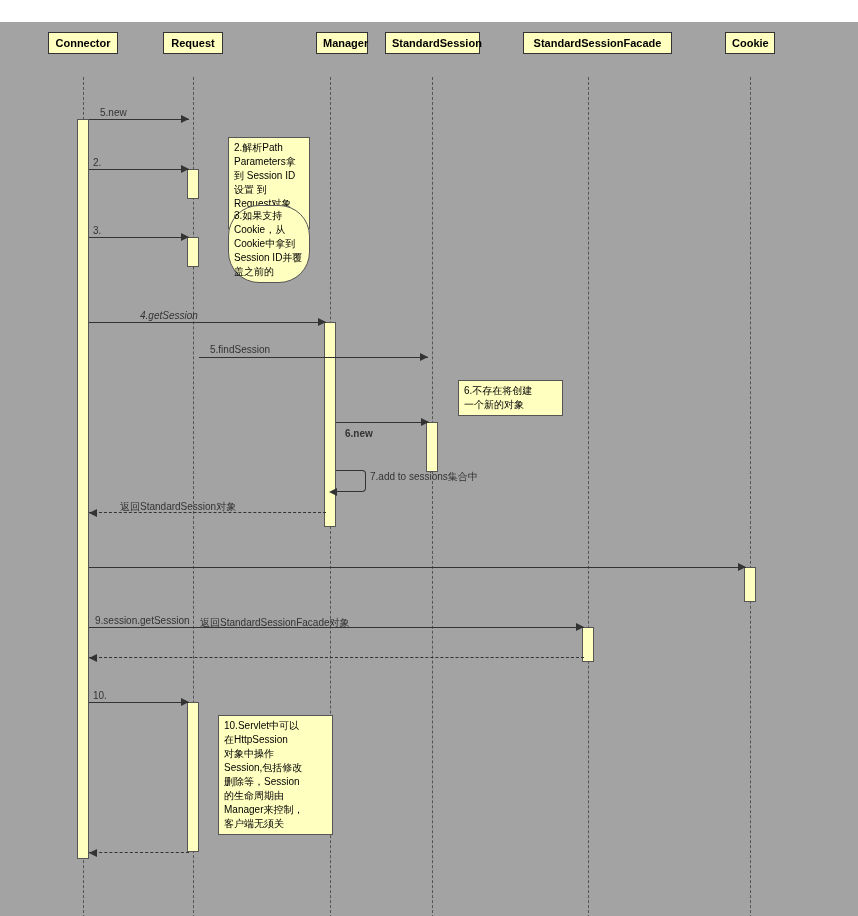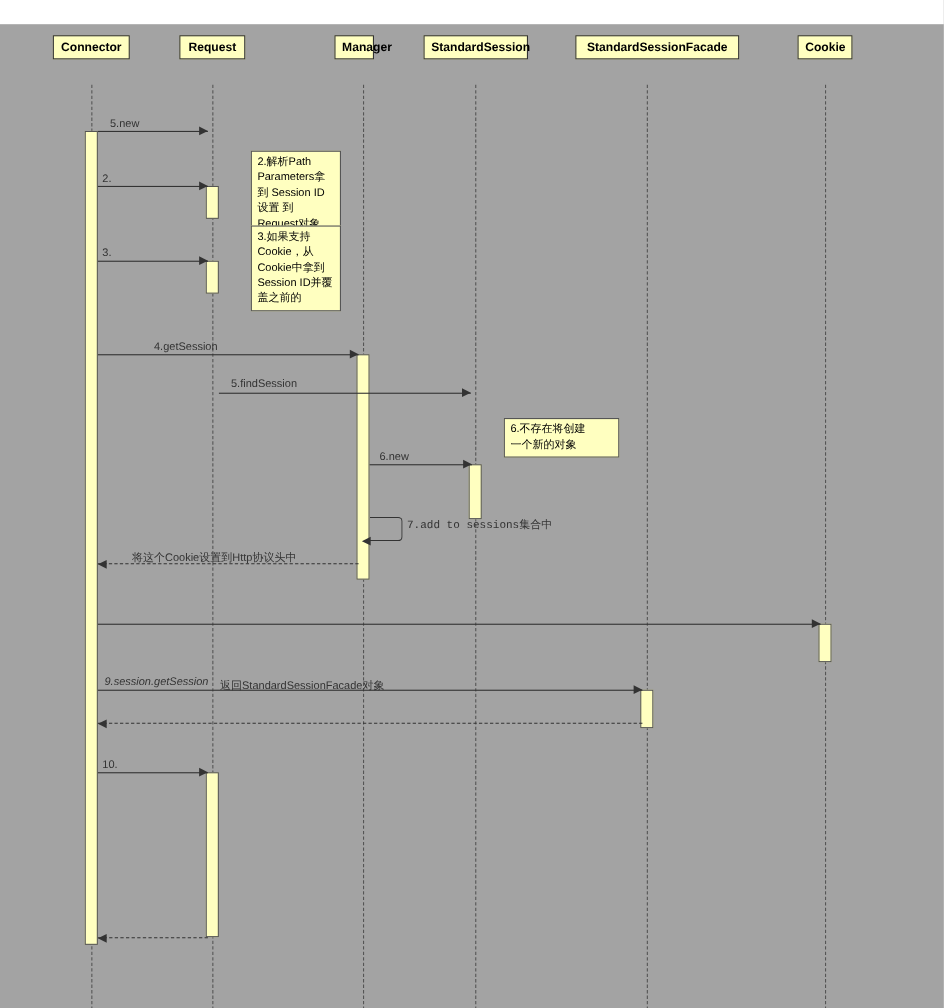--- a/index.html
+++ b/index.html
@@ -89,21 +89,21 @@
 <body>
 
 <div class="diagram-container">
 
   <div class="lifeline-header" style="left:48px; width:70px;">
     <span>Connector</span>
   </div>
   <div class="lifeline-header" style="left:163px; width:60px;">
     <span>Request</span>
   </div>
-  <div class="lifeline-header" style="left:304px; width:36px;">
+  <div class="lifeline-header" style="left:316px; width:52px;">
     <span>Manager</span>
   </div>
   <div class="lifeline-header" style="left:385px; width:95px;">
     <span>StandardSession</span>
   </div>
   <div class="lifeline-header" style="left:523px; width:149px;">
     <span>StandardSessionFacade</span>
   </div>
   <div class="lifeline-header" style="left:725px; width:50px;">
     <span>Cookie</span>
@@ -138,65 +138,68 @@
   <div class="arrow" style="left:89px; top:97px; width:100px;"></div>
   <div class="msg-label" style="left:100px; top:85px;">5.new</div>
 
   <div class="arrow" style="left:89px; top:147px; width:100px;"></div>
   <div class="msg-label" style="left:93px; top:135px;">2.</div>
 
   <div class="arrow" style="left:89px; top:215px; width:100px;"></div>
   <div class="msg-label" style="left:93px; top:203px;">3.</div>
 
   <div class="arrow" style="left:89px; top:300px; width:237px;"></div>
-  <div class="msg-label" style="left:140px; top:288px;">4.getSession</div>
+  <div class="msg-label" style="left:140px; top:288px;font-style:italic;">4.getSession</div>
 
   <div class="arrow" style="left:199px; top:335px; width:229px;"></div>
   <div class="msg-label" style="left:210px; top:322px;">5.findSession</div>
 
   <div class="arrow" style="left:336px; top:400px; width:93px;"></div>
-  <div class="msg-label" style="left:345px; top:388px;">6.new</div>
+  <div class="msg-label" style="left:345px; top:406px;font-weight:bold;">6.new</div>
 
   <div style="position:absolute; left:336px; top:448px; width:30px; height:22px;
               border:1px solid #333; border-left:none; border-radius:0 4px 4px 0;"></div>
 
   <div style="position:absolute; left:329px; top:466px;
               width:0; height:0;
               border-top:4px solid transparent;
               border-bottom:4px solid transparent;
               border-right:8px solid #333;"></div>
-  <div class="msg-label" style="left:370px; top:448px;font-family:Liberation Mono, monospace;">7.add to sessions集合中</div>
+  <div class="msg-label" style="left:370px; top:448px;">7.add to sessions集合中</div>
 
   <div class="arrow-dashed-left" style="left:89px; top:490px; width:237px;"></div>
-  <div class="msg-label" style="left:120px; top:478px;">将这个Cookie设置到Http协议头中</div>
+  <div class="msg-label" style="left:120px; top:478px;">返回StandardSession对象</div>
 
   <div class="arrow" style="left:89px; top:545px; width:657px;"></div>
 
   <div class="arrow" style="left:89px; top:605px; width:495px;"></div>
-  <div class="msg-label" style="left:95px; top:593px;font-style:italic;">9.session.getSession</div>
+  <div class="msg-label" style="left:95px; top:593px;">9.session.getSession</div>
 
   <div class="arrow-dashed-left" style="left:89px; top:635px; width:495px;"></div>
   <div class="msg-label" style="left:200px; top:594px;">返回StandardSessionFacade对象</div>
 
   <div class="arrow" style="left:89px; top:680px; width:100px;"></div>
   <div class="msg-label" style="left:93px; top:668px;">10.</div>
 
   <div class="arrow-dashed-left" style="left:89px; top:830px; width:100px;"></div>
 
   <div class="note-box" style="left:228px; top:115px; width:82px;">
     <span>2.解析Path
 Parameters拿到
 Session ID设置
 到Request对象
 中</span>
   </div>
 
-  <div class="note-box" style="left:228px; top:183px; width:82px;">
+  <div class="note-box" style="left:228px; top:183px; width:82px;border-radius:31px;">
     <span>3.如果支持<br>Cookie，从<br>Cookie中拿到<br>Session ID并覆<br>盖之前的</span>
   </div>
 
 
   <div class="note-box" style="left:458px; top:358px; width:105px;">
     <span>6.不存在将创建<br>一个新的对象</span>
   </div>
 
+  <div class="note-box" style="left:218px; top:693px; width:115px;">
+    <span>10.Servlet中可以<br>在HttpSession<br>对象中操作<br>Session,包括修改<br>删除等，Session<br>的生命周期由<br>Manager来控制，<br>客户端无须关</span>
+  </div>
 
 </div>
 
 </body></html>

